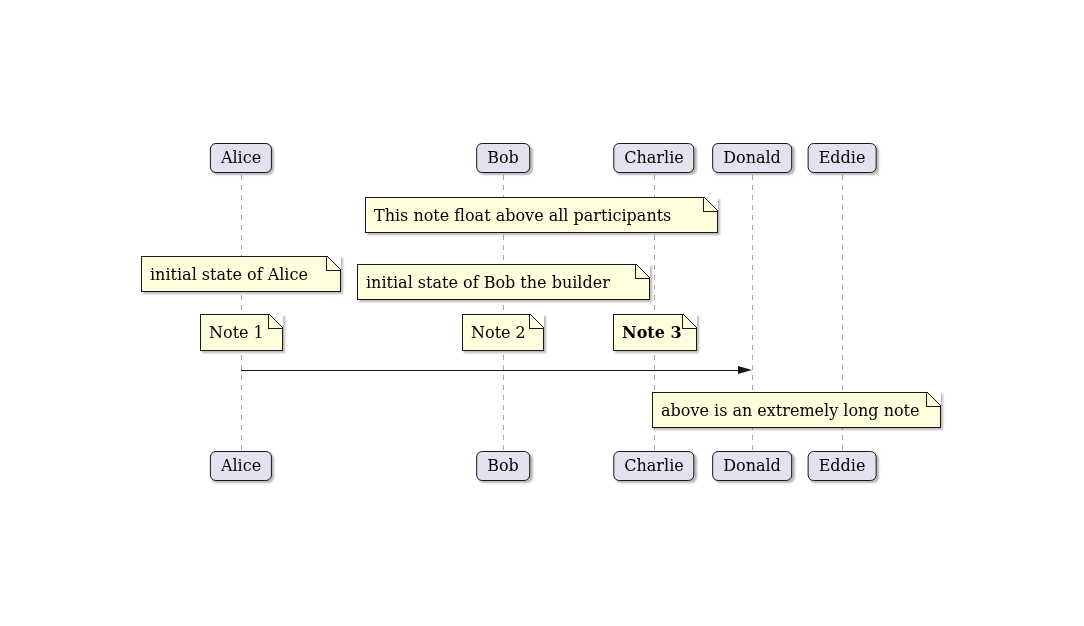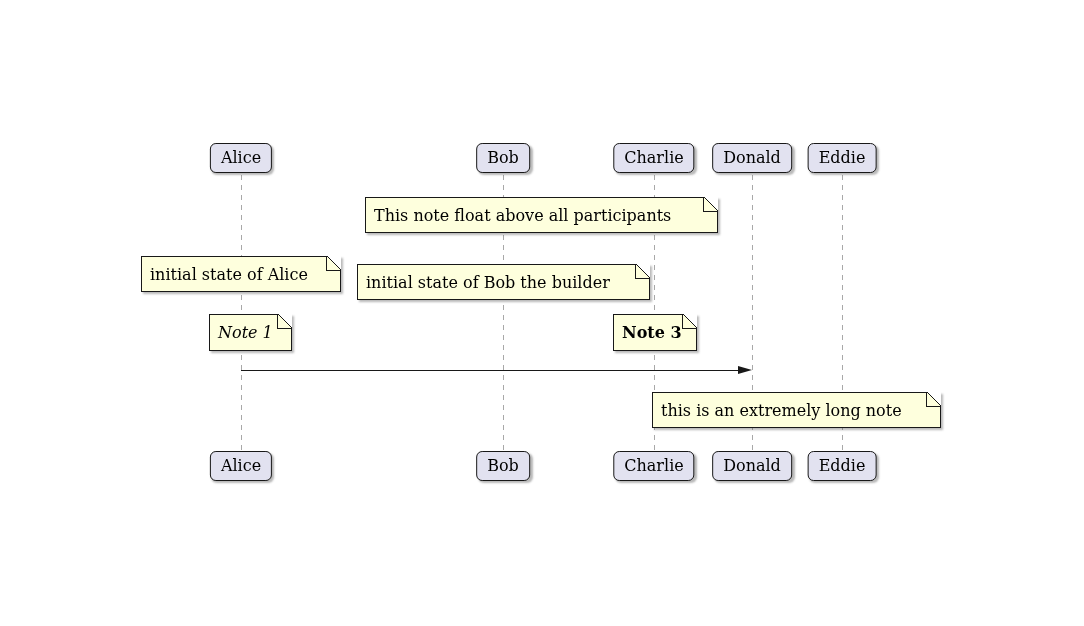--- a/index.html
+++ b/index.html
@@ -92,34 +92,38 @@
 
   <div class="note" style="left:365px;top:197px;width:353px;height:36px;">
     <span>This note float above all participants</span>
     <span class="fold"></span>
   </div>
   <div class="note" style="left:357px;top:264px;width:293px;height:36px;">
     <span>initial state of Bob the builder</span>
     <span class="fold"></span>
   </div>
 
-  <div class="note" style="left:209px;top:314px;width:83px;height:37px;font-style:italic;">
+  <div class="note" style="left:200px;top:314px;width:83px;height:37px;">
     <span>Note 1</span>
+    <span class="fold"></span>
+  </div>
+  <div class="note" style="left:462px;top:314px;width:82px;height:37px;">
+    <span>Note 2</span>
     <span class="fold"></span>
   </div>
   <div class="note" style="left:613px;top:314px;width:84px;height:37px;font-weight:bold;">
     <span>Note 3</span>
     <span class="fold"></span>
   </div>
 
   <div class="arrow-line" style="left:241px;top:370px;width:499px;"></div>
   <div class="arrow-head" style="left:738px;top:366px;"></div>
 
   <div class="note" style="left:652px;top:392px;width:289px;height:36px;">
-    <span>this is an extremely long note</span>
+    <span>above is an extremely long note</span>
     <span class="fold"></span>
   </div>
 
   <div class="participant" style="left:241px;top:451px;">Alice</div>
   <div class="participant" style="left:503px;top:451px;">Bob</div>
   <div class="participant" style="left:654px;top:451px;">Charlie</div>
   <div class="participant" style="left:752px;top:451px;">Donald</div>
   <div class="participant" style="left:842px;top:451px;">Eddie</div>
 
 </div>

